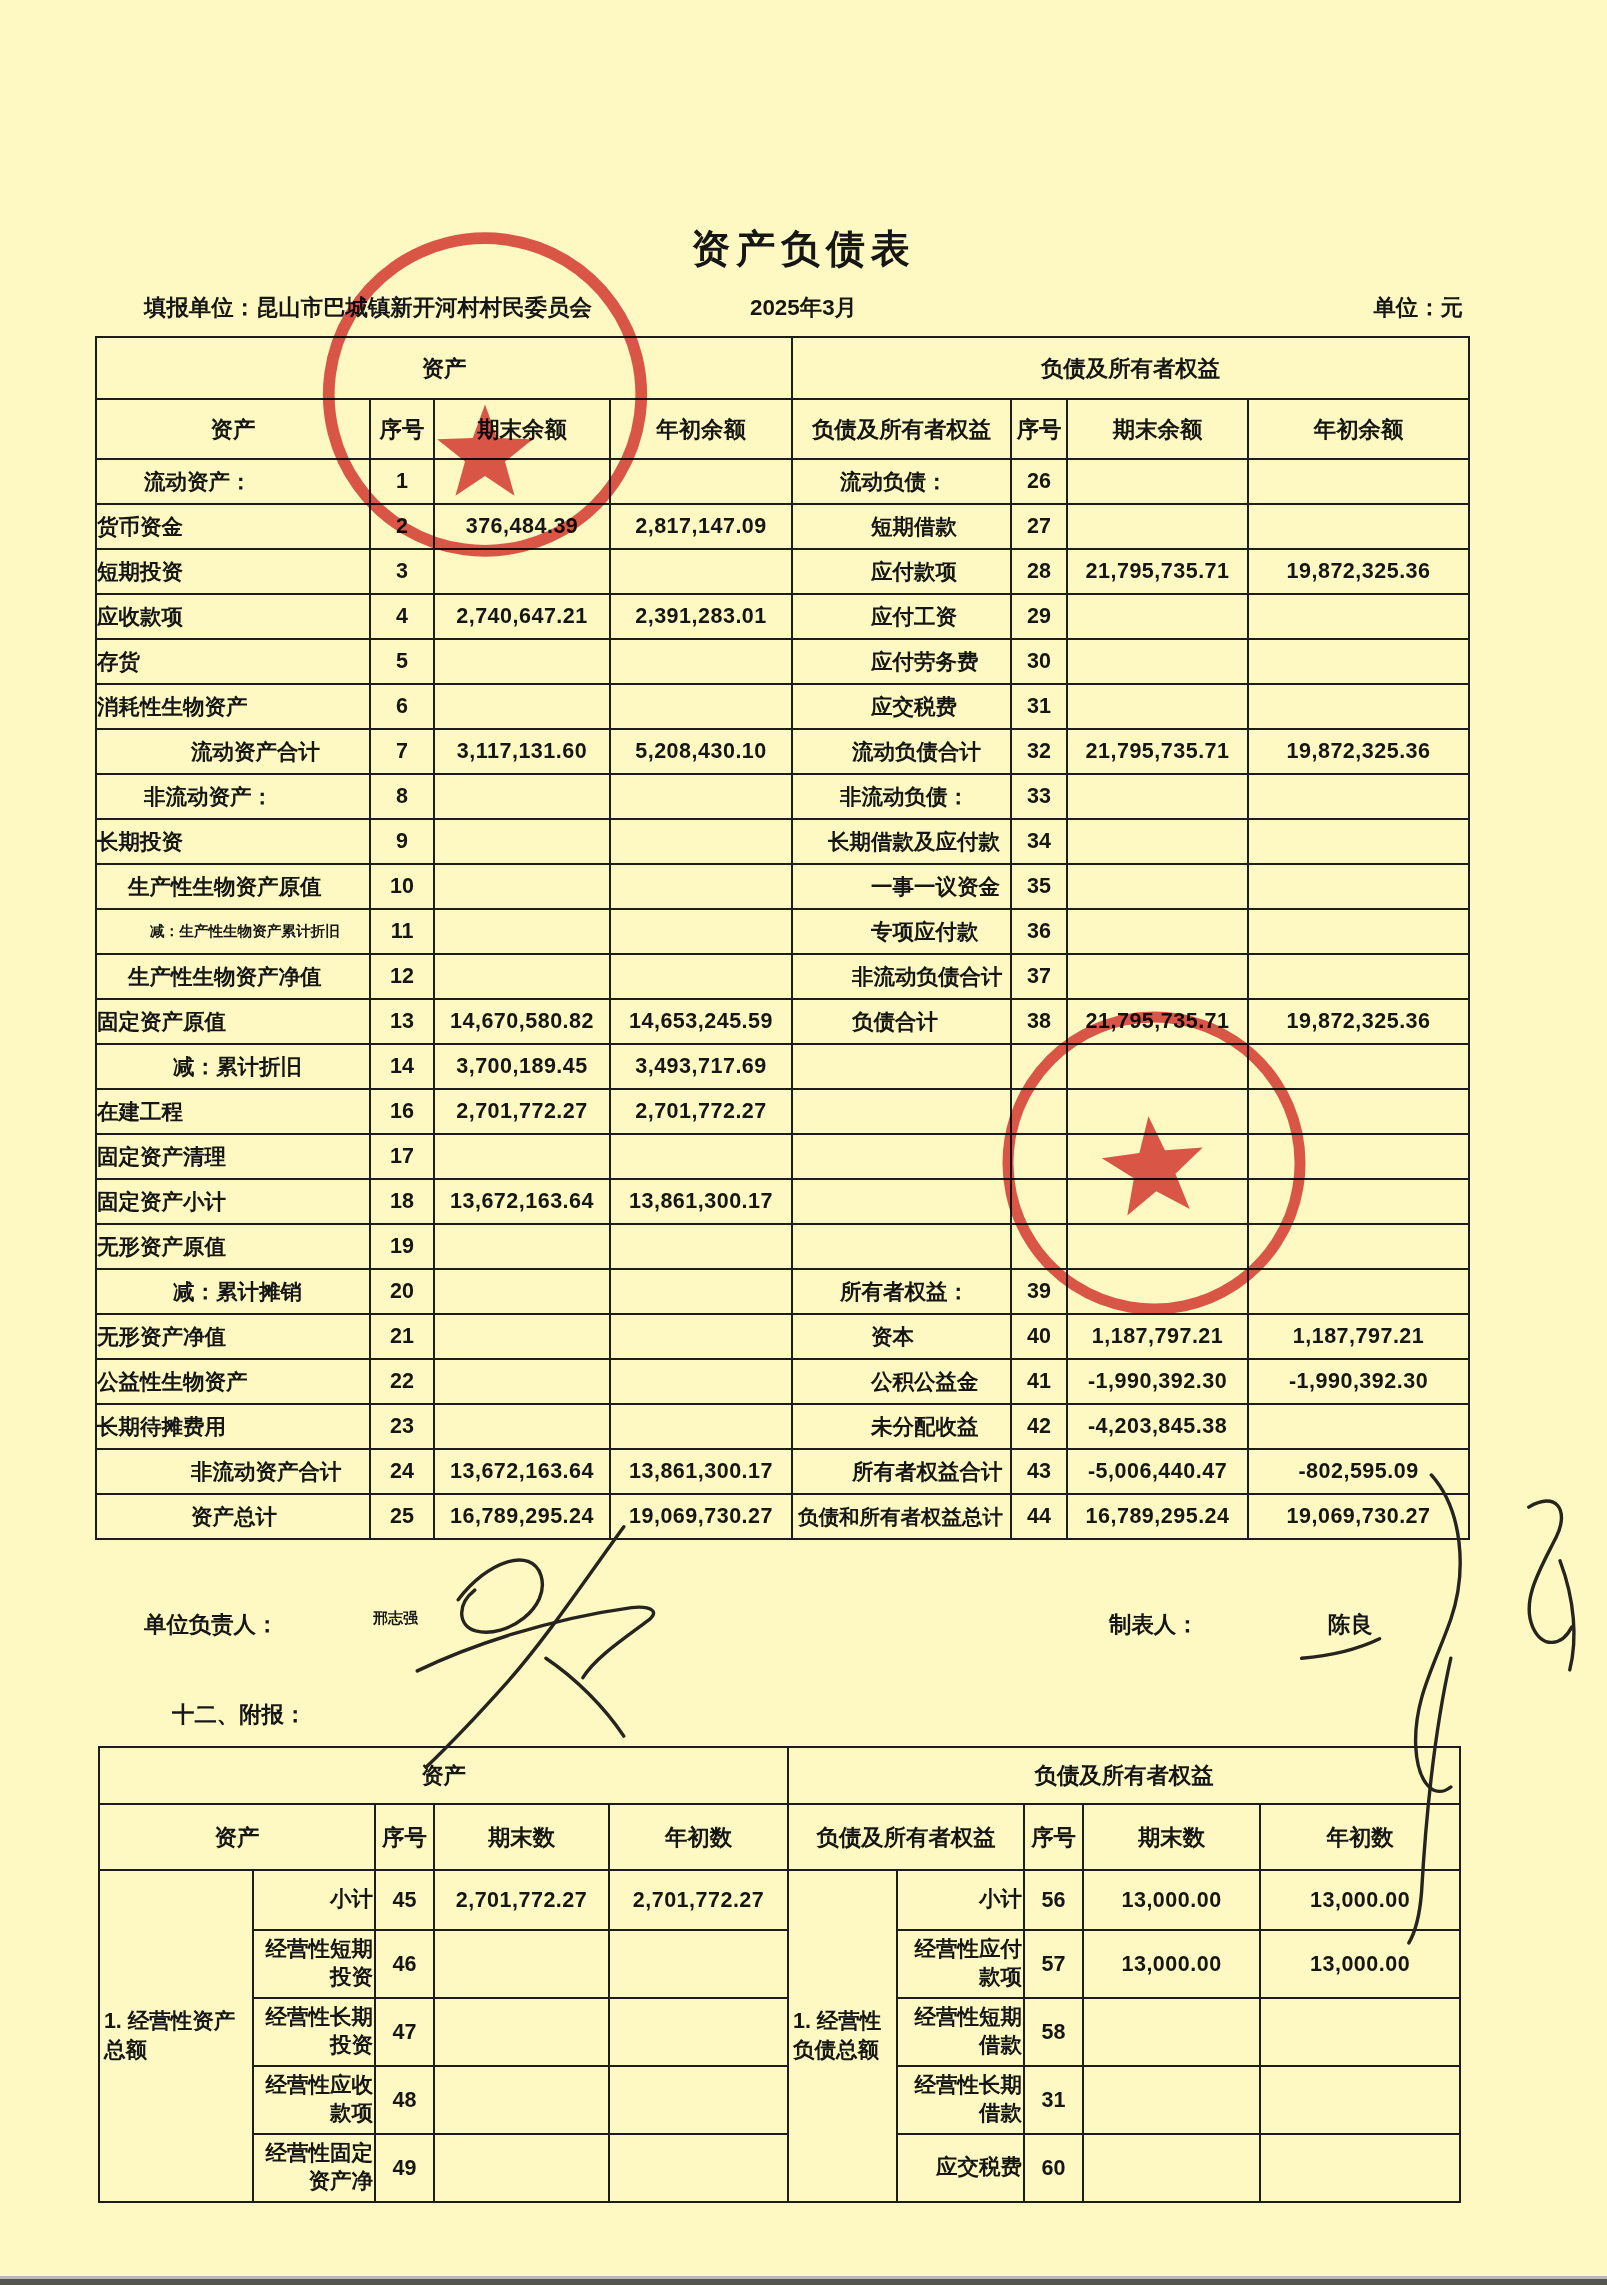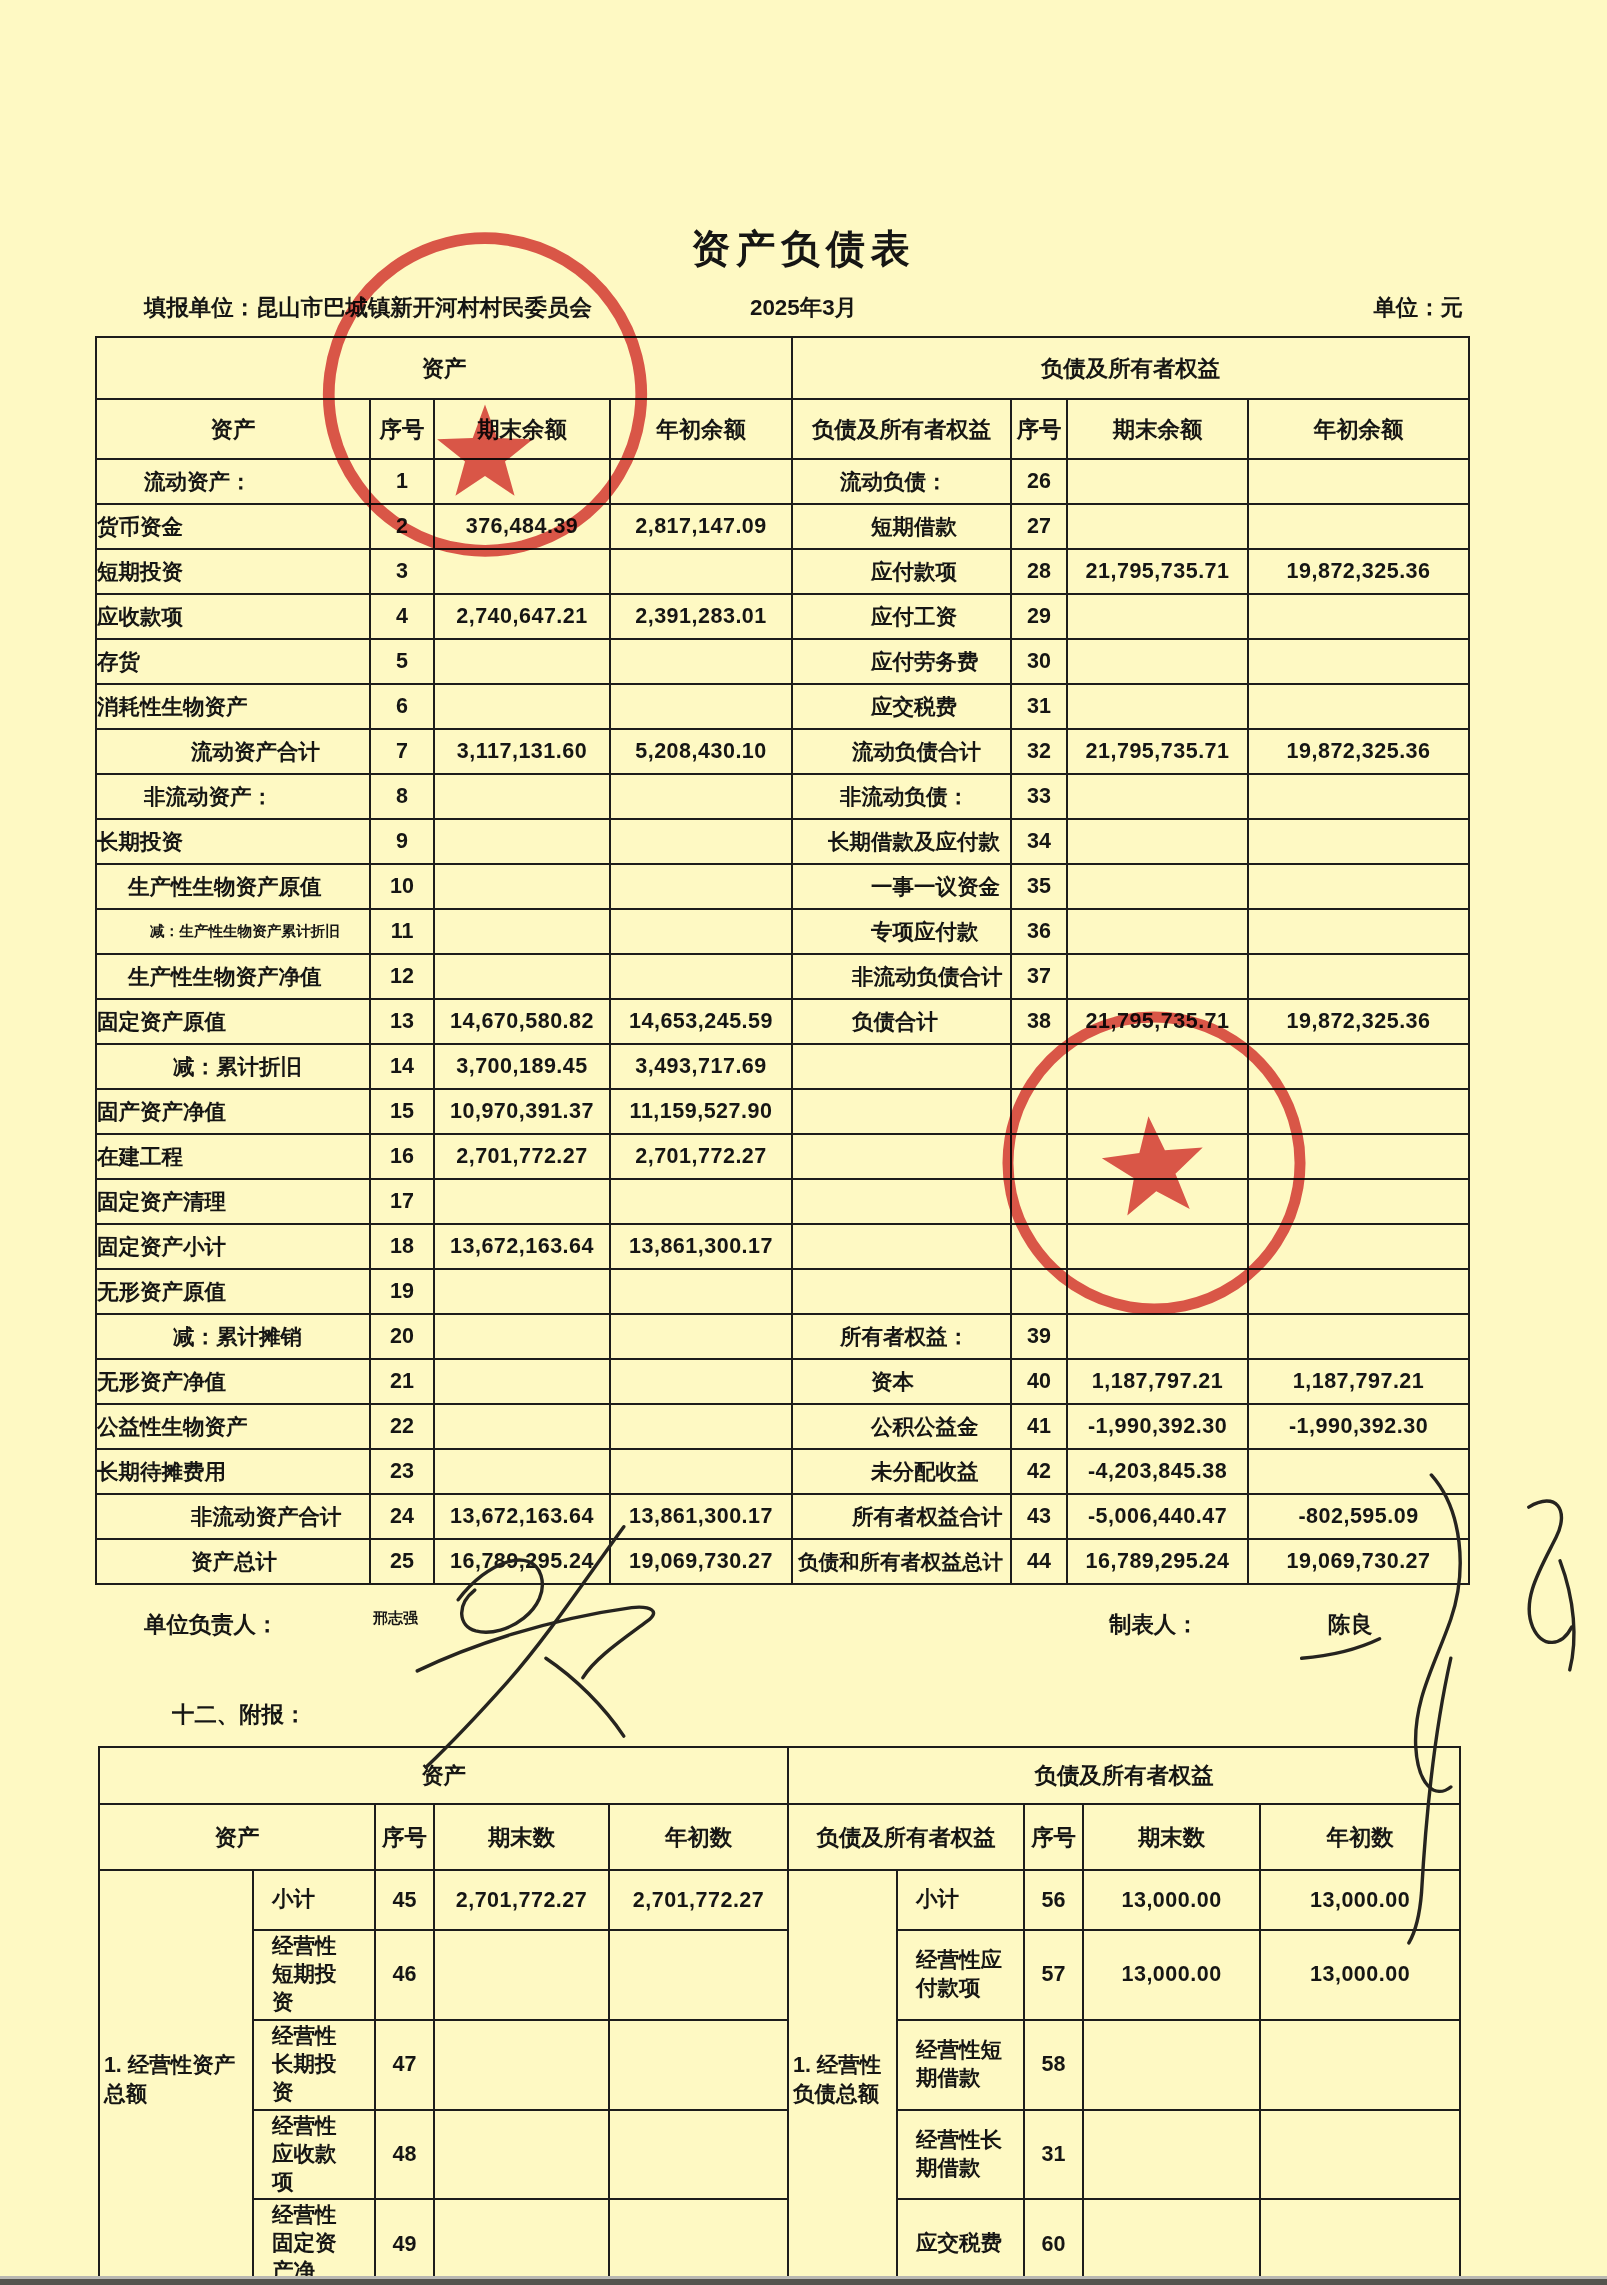--- a/index.html
+++ b/index.html
@@ -41,21 +41,21 @@
   .signline .prep-label{position:absolute;left:1109px;}
   .signline .prep-name{position:absolute;left:1328px;}
   
   .appendix-title{position:absolute;left:172px;top:1699px;font-size:22.4px;font-weight:600;}
   .appx{left:98px;top:1746px;width:1360px;}
   .appx thead tr.span-row{height:57px;}
   .appx thead tr.cols-row{height:66px;}
   .appx thead td{text-align:center;font-size:22.4px;}
   .appx td{font-size:21.5px;}
   .appx td.group{text-align:left;padding:0 3.9px;line-height:1.35;}
-  .appx td.item{text-align:left;line-height:1.3;padding:2px 18px;}
+  .appx td.item{text-align:right;line-height:1.3;padding:2px 1px;}
   .appx td.no{text-align:center;}
   .appx td.num{text-align:center;letter-spacing:0.5px;}
   
   .stamp{position:absolute;mix-blend-mode:multiply;opacity:0.9;}
   .stamp *{fill:none;}
   .stamp .ring{stroke:#d6464b;stroke-width:7;}
   .stamp .star{fill:#d6464b;stroke:none;}
   .stamp text{fill:#d6464b;stroke:none;font-family:"Liberation Sans","DejaVu Sans",sans-serif;font-weight:bold;}
   
   .sig{position:absolute;pointer-events:none;}
@@ -233,30 +233,20 @@
           <td class="lbl col-r t">负债合计</td>
           <td class="no col-r">38</td>
           <td class="num col-r">21,795,735.71</td>
           <td class="num col-r">19,872,325.36</td>
         </tr>
         <tr>
           <td class="lbl col-l m">减：累计折旧</td>
           <td class="no col-l">14</td>
           <td class="num col-l">3,700,189.45</td>
           <td class="num col-l">3,493,717.69</td>
-          <td class="lbl col-r i"></td>
-          <td class="no col-r"></td>
-          <td class="num col-r"></td>
-          <td class="num col-r"></td>
-        </tr>
-        <tr>
-          <td class="lbl col-l i">固产资产净值</td>
-          <td class="no col-l">15</td>
-          <td class="num col-l">10,970,391.37</td>
-          <td class="num col-l">11,159,527.90</td>
           <td class="lbl col-r i"></td>
           <td class="no col-r"></td>
           <td class="num col-r"></td>
           <td class="num col-r"></td>
         </tr>
         <tr>
           <td class="lbl col-l i">在建工程</td>
           <td class="no col-l">16</td>
           <td class="num col-l">2,701,772.27</td>
           <td class="num col-l">2,701,772.27</td>

